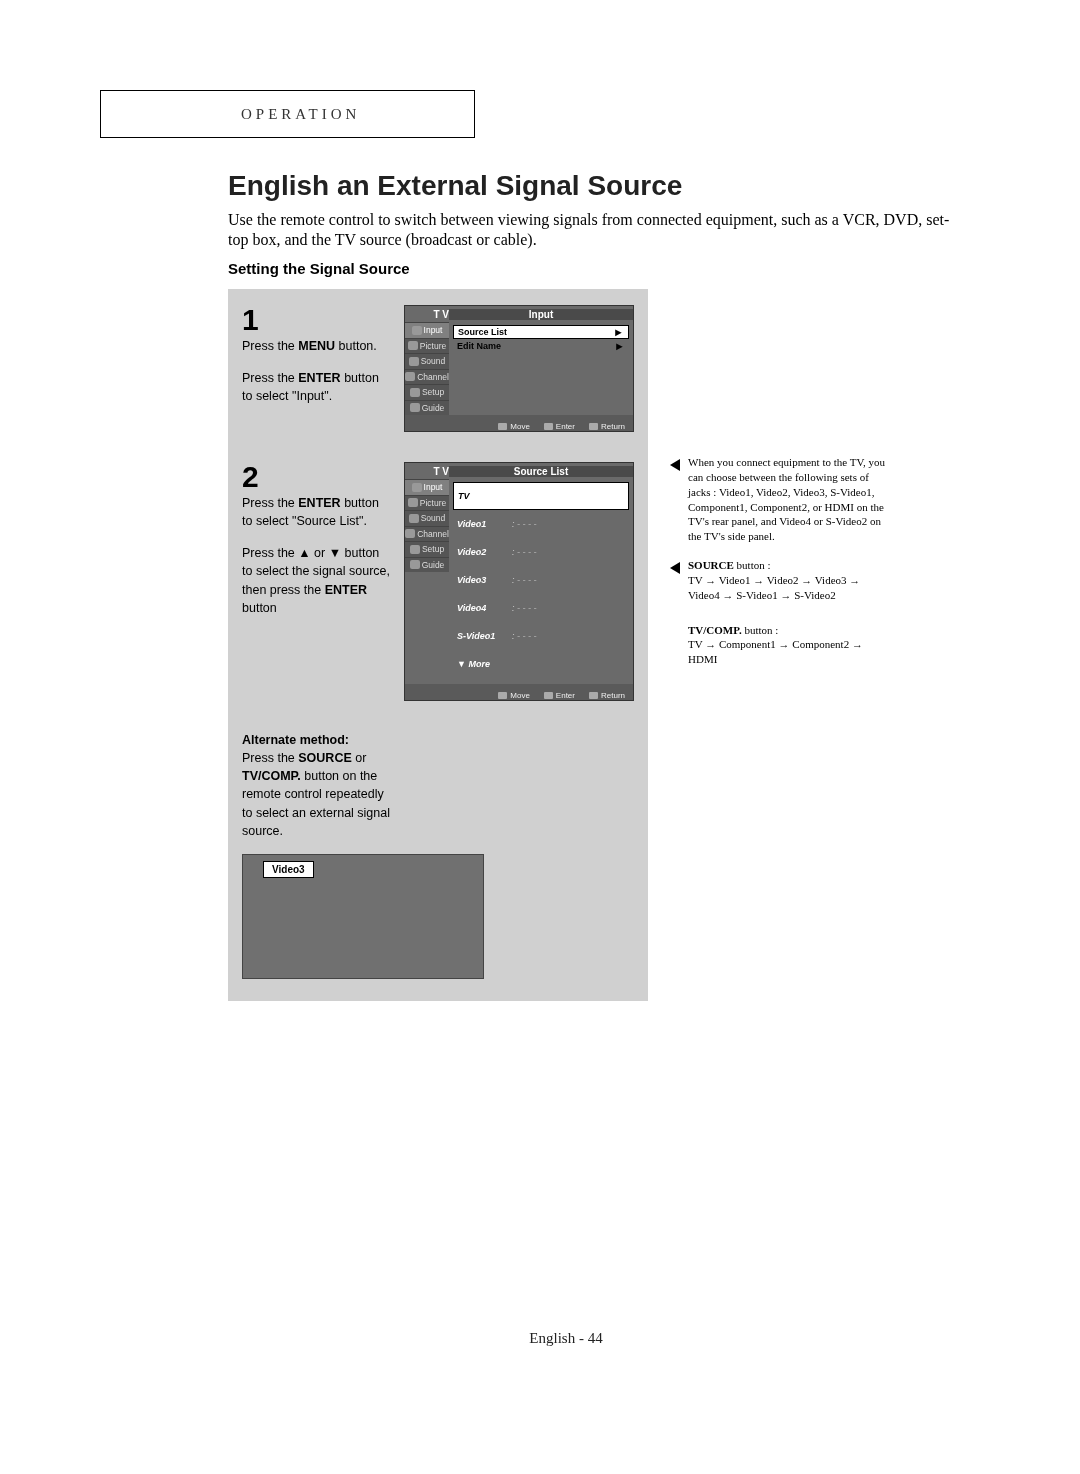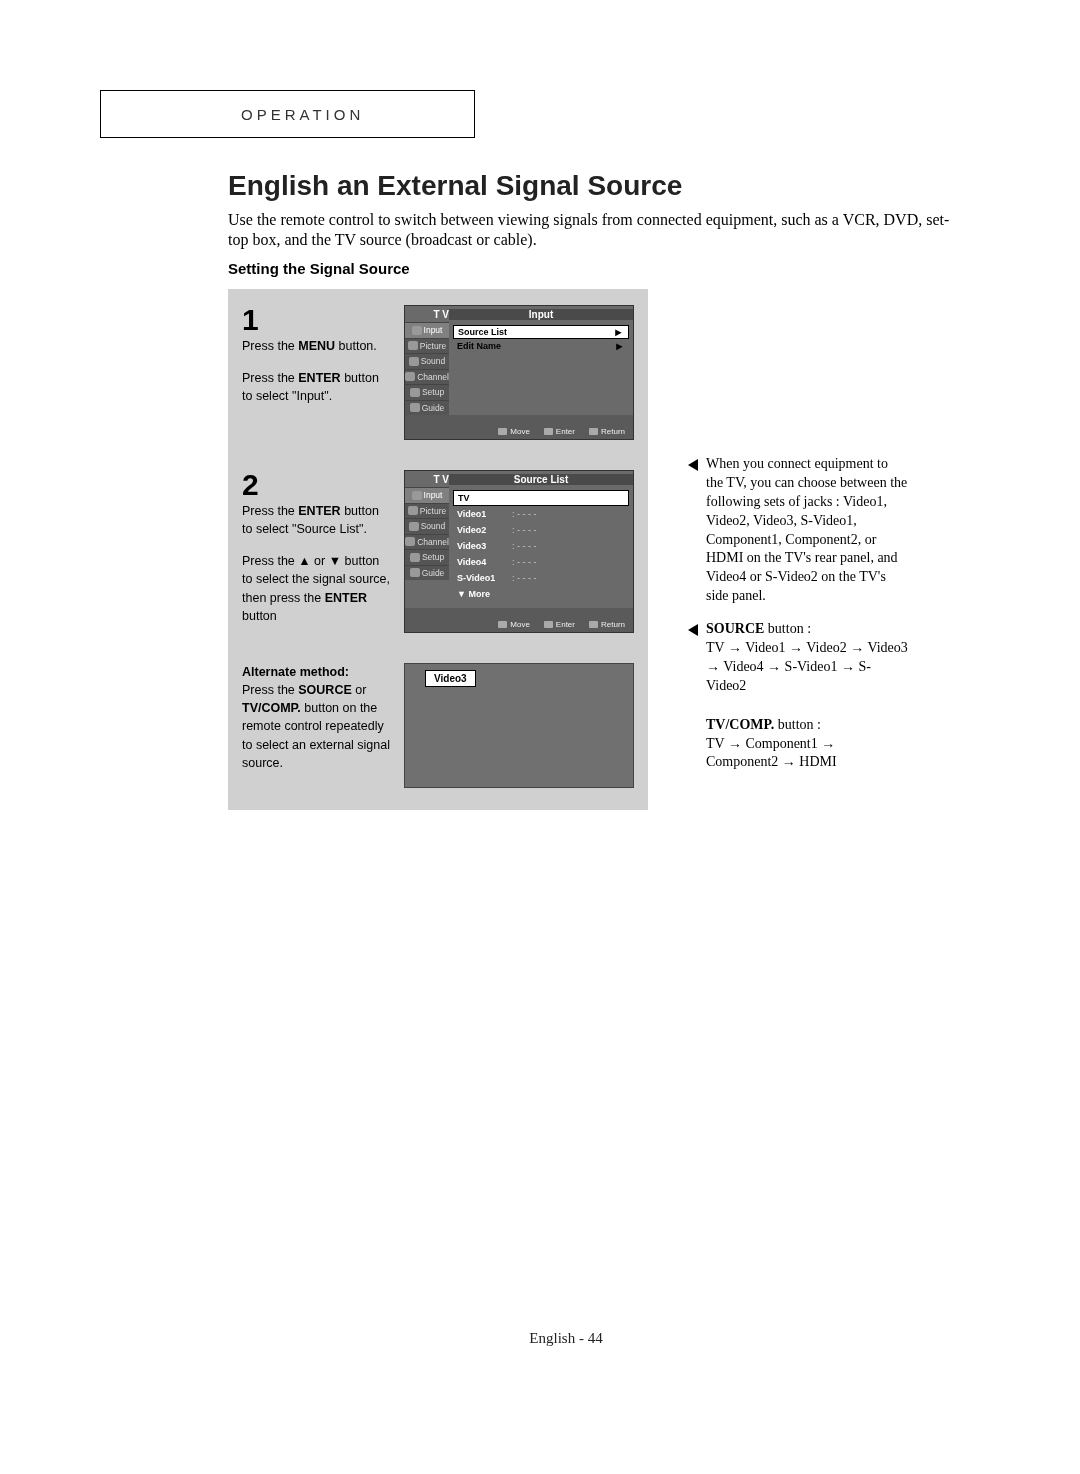--- a/index.html
+++ b/index.html
@@ -16,21 +16,21 @@
     left: 100px;
     top: 90px;
     width: 375px;
     height: 48px;
     border: 1.5px solid #000;
     display: flex;
     align-items: center;
     padding-left: 140px;
   }
   .section-label {
-    font-family: Liberation Sans, sans-serif;
+    font-family: Liberation Serif, serif;
     font-size: 15px;
     letter-spacing: 4px;
     color: #333;
   }
   .content {
     position: absolute;
     left: 228px;
     top: 170px;
     width: 730px;
   }
@@ -154,41 +154,42 @@
     justify-content: space-between;
   }
   .osd-item.boxed {
     background: #fff;
     color: #000;
     border: 1px solid #000;
   }
   .osd-item .arrow { color: #000; font-size: 11px; }
   .osd-list-row {
     display: flex;
-    height: 16px;
+    height: 28px;
     align-items: center;
     font-size: 9px;
     font-weight: bold;
     padding: 0 4px;
+    font-style: italic;
   }
   .osd-list-row .lab { width: 55px; }
   .osd-list-row .val { color: #ccc; font-weight: normal; }
   .osd-list-row.boxed {
     background: #fff;
     color: #000;
     border: 1px solid #000;
   }
   .osd-footer {
     height: 16px;
     background: #5a5a5a;
     display: flex;
-    align-items: flex-start;
+    align-items: flex-end;
     justify-content: flex-end;
     gap: 14px;
-    padding: 12px 8px;
+    padding: 0 8px;
     font-size: 8px;
     color: #eee;
   }
   .osd-footer span::before {
     content: "";
     display: inline-block;
     width: 9px; height: 7px;
     background: #aaa;
     margin-right: 3px;
     border-radius: 1px;
@@ -208,25 +209,25 @@
     background: #fff;
     color: #000;
     font-family: Arial, Helvetica, sans-serif;
     font-weight: bold;
     font-size: 10px;
     padding: 2px 8px;
     border: 1px solid #000;
   }
   .side-notes {
     position: absolute;
-    left: 688px;
+    left: 670px;
     top: 455px;
     width: 220px;
     font-family: Georgia, serif;
-    font-size: 14px;
+    font-size: 11px;
     line-height: 1.35;
   }
   .side-note {
     display: flex;
     gap: 8px;
     margin-bottom: 14px;
   }
   .side-note .tri {
     flex-shrink: 0;
     width: 0; height: 0;
@@ -401,21 +402,21 @@
           </div>
         </div>
         <div class="osd-footer">
           <span>Move</span>
           <span>Enter</span>
           <span>Return</span>
         </div>
       </div>
     </div>
 
-    <div class="step-row" style="margin-bottom:0;">
+    <div class="step-row" style="margin-bottom:0;flex-direction:column;">
       <div class="step-left wide">
         <p class="step-text"><b>Alternate method:</b></p>
         <p class="step-text">
           <span>Press the </span><b>SOURCE</b><span> or </span><b>TV/COMP.</b><span> button on the remote control repeatedly to select an external signal source.</span>
         </p>
       </div>
       <div class="osd-plain">
         <div class="osd-plain-badge">Video3</div>
       </div>
     </div>

